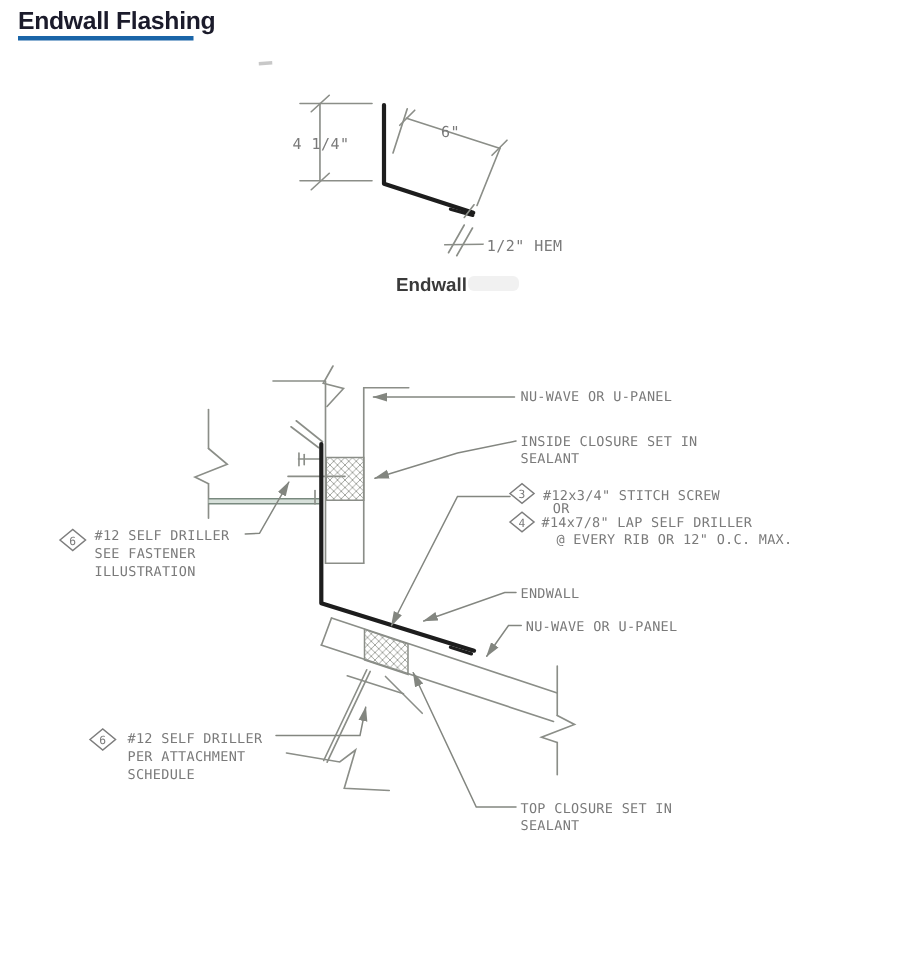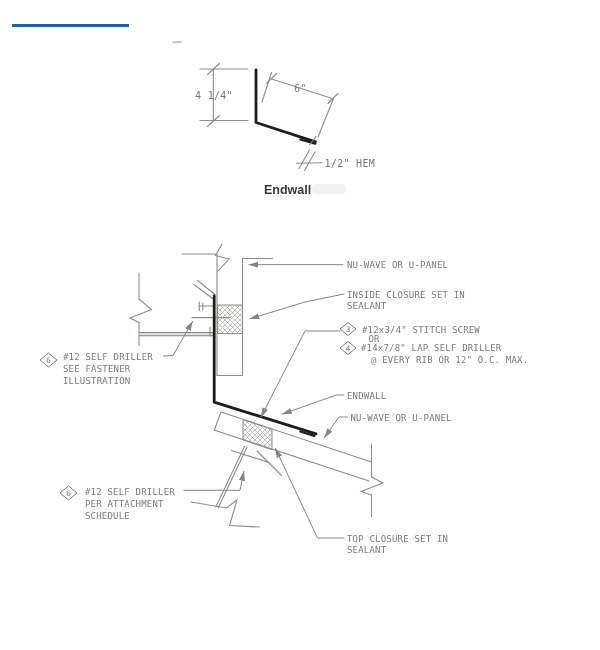--- a/index.html
+++ b/index.html
@@ -19,20 +19,21 @@
   .td{font-family:"DejaVu Sans Mono",monospace;font-size:10px;fill:#7a7a7a;letter-spacing:0.3px;}
   .tn{font-family:"DejaVu Sans Mono",monospace;font-size:7.5px;fill:#7a7a7a;text-anchor:middle;}
   .cap{font-family:"Liberation Sans",sans-serif;font-size:12.5px;font-weight:bold;fill:#3a3a3a;}
   .hatchline{stroke:#9a9d97;stroke-width:0.6;}
 </style>
 </head>
 <body>
 
 <div class="canvas">
 
+  <div class="hdr-title">Endwall Flashing</div>
   <div class="hdr-rule"></div>
 
   <svg width="600" height="650" viewBox="0 0 600 650">
     <defs>
       <marker id="arrow" viewBox="0 0 10 10" refX="9.3" refY="5" markerWidth="10" markerHeight="10" orient="auto-start-reverse" markerUnits="userSpaceOnUse">
         <path d="M0,2 L10,5 L0,8 Z" fill="#838680"></path>
       </marker>
       <pattern id="xh" patternUnits="userSpaceOnUse" width="5" height="5">
         <path class="hatchline" d="M0,5 L5,0 M0,0 L5,5"></path>
       </pattern>

